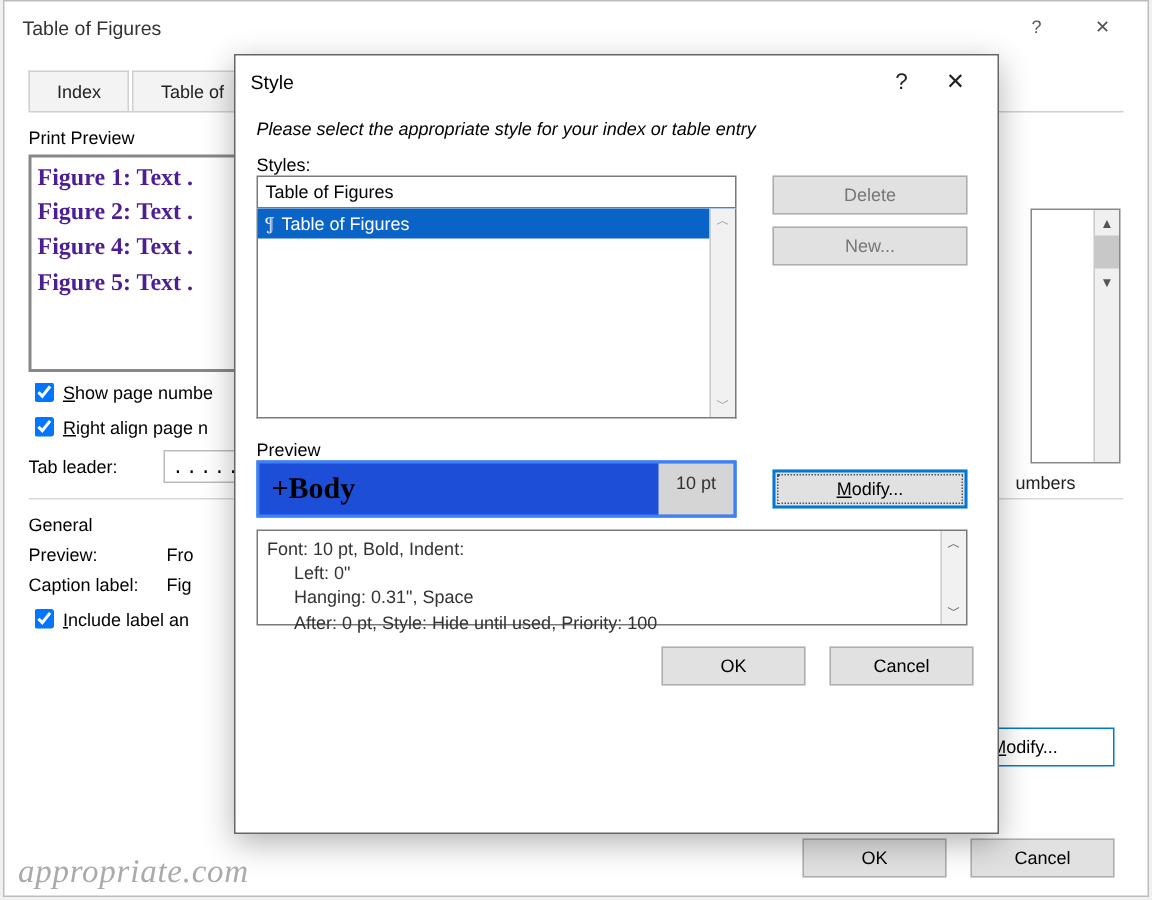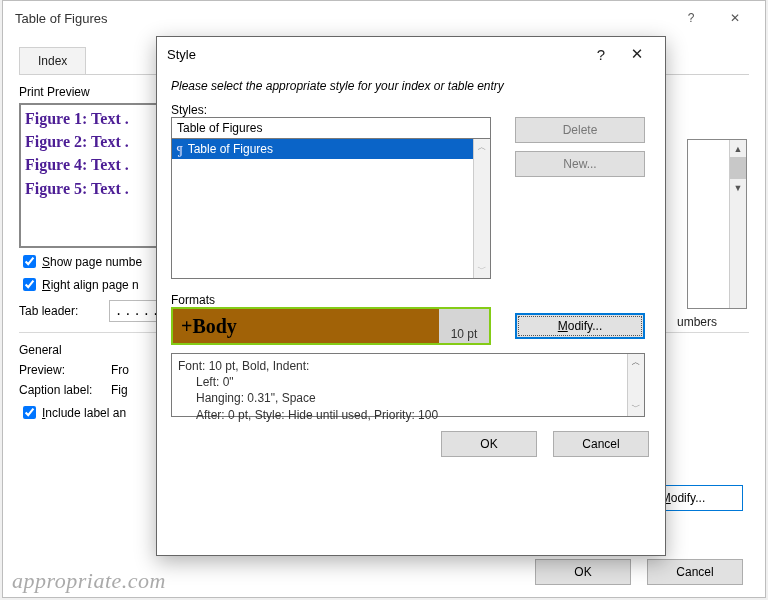--- a/index.html
+++ b/index.html
@@ -60,23 +60,23 @@
 .styles-list { width: 320px; height: 140px; border:1px solid #7a7a7a; border-top:none; position:relative; background:#fff; }
 .styles-item { height: 20px; display:flex; align-items:center; padding-left: 4px; color:#fff; background:#0a64c8; }
 .pilcrow { font-family: Cambria, Georgia, serif; font-size:13px; margin-right:4px; color:#e8e8ff;}
 .styles-list .sb { position:absolute; right:0; top:0; bottom:0; width:17px; background:#f1f1f1; border-left:1px solid #ccc; display:flex; flex-direction:column; justify-content:space-between;}
 .styles-list .sb span{ display:flex; align-items:center; justify-content:center; height:17px; color:#999; font-size:9px;}
 
 .side-btns { position:absolute; left: 344px; top: 0; display:flex; flex-direction:column; gap:8px; }
 .side-btns button { width: 130px; height: 26px; border:1px solid #adadad; background:#e1e1e1; color:#777; }
 
 .preview-lbl { margin-top: 14px; }
-.preview2 { width: 320px; height: 38px; border:2px solid #84cc16; display:flex; align-items:center; position:relative; background:#a16207; }
+.preview2 { width: 320px; height: 38px; border:2px solid #3b82f6; display:flex; align-items:center; position:relative; background:#1d4ed8; }
 .preview2 .body { font-family: Georgia, serif; font-weight:bold; font-size:20px; padding-left:8px; color:#000; }
-.preview2 .pt { position:absolute; right:0; top:0; bottom:0; width:50px; background:#d5d5d5; display:flex; align-items:flex-end; justify-content:center; padding-bottom:2px; font-size:12px; color:#333; }
+.preview2 .pt { position:absolute; right:0; top:0; bottom:0; width:50px; background:#d5d5d5; display:flex; align-items:flex-end; justify-content:center; padding-bottom:14px; font-size:12px; color:#333; }
 .modify-btn { position:absolute; left: 344px; width:130px; height:26px; border:2px solid #0078d7; outline: 1px dotted #555; outline-offset:-4px; background:#e1e1e1; display:flex; align-items:center; justify-content:center;}
 
 .desc-box { width: 474px; height: 64px; border:1px solid #7a7a7a; background:#fff; margin-top:8px; position:relative; padding:4px 20px 4px 6px; line-height:1.35; color:#333; }
 .desc-box .sb { position:absolute; right:0; top:0; bottom:0; width:17px; background:#f1f1f1; border-left:1px solid #ccc; display:flex; flex-direction:column; justify-content:space-between;}
 .desc-box .sb span{ display:flex; align-items:center; justify-content:center; height:17px; color:#555; font-size:9px;}
 
 .front-btn-row { display:flex; justify-content:flex-end; gap:16px; margin-top:14px; padding-right: 2px;}
 .front-btn-row button { width: 96px; height:26px; border:1px solid #adadad; background:#e1e1e1;}
 
 .watermark { position:absolute; left: 12px; bottom: 6px; font-family: Georgia, "Times New Roman", serif; font-style: italic; font-size: 22px; color: #aaaaaa; letter-spacing: 0.5px; }
@@ -86,20 +86,21 @@
 
 <div class="back-dialog">
   <div class="back-titlebar">
     <div class="back-title">Table of Figures</div>
     <div class="back-ctrl">?</div>
     <div class="back-ctrl">✕</div>
   </div>
   <div class="back-body">
     <div class="tabs">
       <div class="tab first">Index</div>
+      <div class="tab">Table of</div>
     </div>
 
     <div class="section-lbl">Print Preview</div>
     <div class="preview-box">
       <div class="row">Figure 1: Text .</div>
       <div class="row">Figure 2: Text .</div>
       <div class="row">Figure 4: Text .</div>
       <div class="row">Figure 5: Text .</div>
     </div>
 
@@ -175,21 +176,21 @@
           <span>︿</span>
           <span>﹀</span>
         </div>
       </div>
       <div class="side-btns">
         <button>Delete</button>
         <button>New...</button>
       </div>
     </div>
 
-    <div class="preview-lbl">Formats</div>
+    <div class="preview-lbl">Preview</div>
     <div style="position:relative;">
       <div class="preview2">
         <div class="body">+Body</div>
         <div class="pt">10 pt</div>
       </div>
       <div class="modify-btn" style="top:6px"><span style="text-decoration:underline">M</span>odify...</div>
     </div>
 
     <div class="desc-box">
       <div>Font: 10 pt, Bold, Indent:</div>

